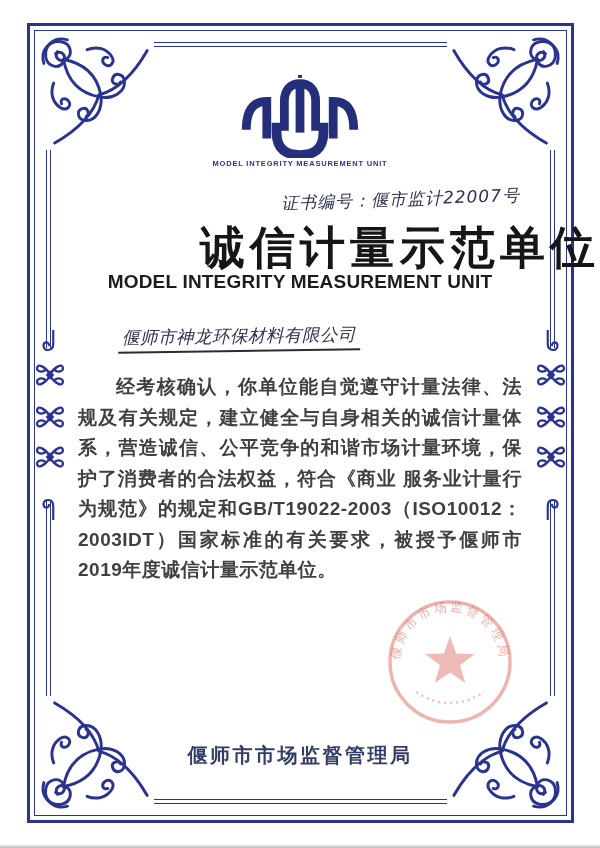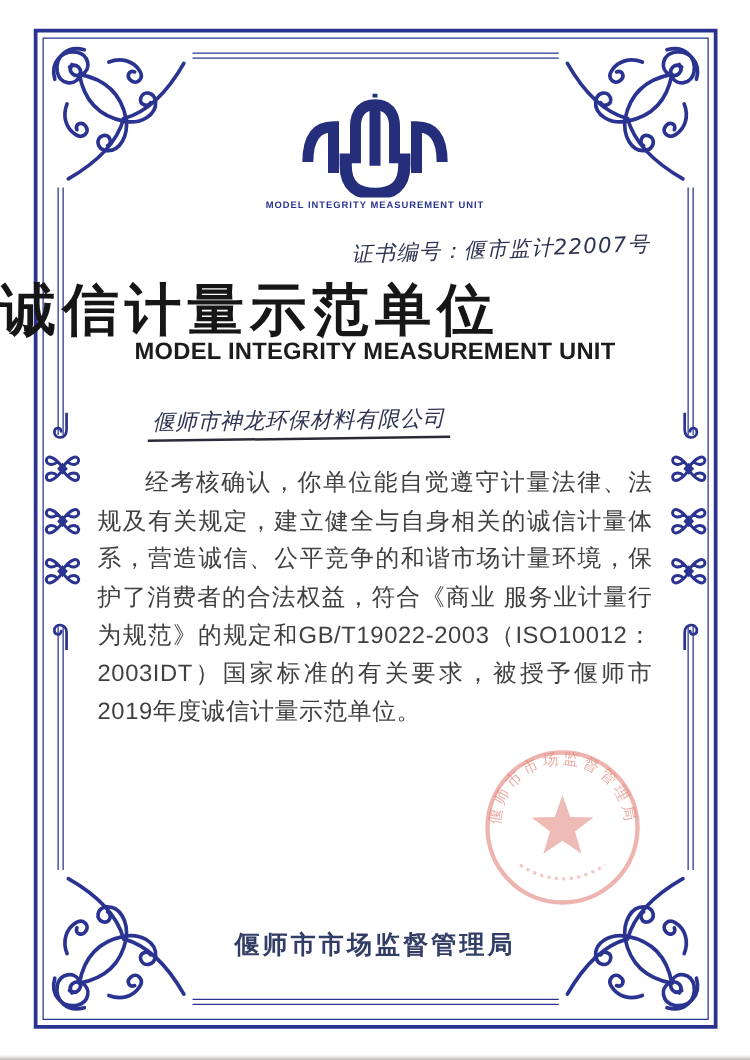--- a/index.html
+++ b/index.html
@@ -38,31 +38,31 @@
   .curl.rt{right:40px;top:330px;transform:scaleX(-1);}
   .curl.rb{right:40px;top:494px;transform:scale(-1,-1);}
   
   .logo-mark{position:absolute;left:238px;top:74px;width:124px;height:84px;}
   .logo-caption{position:absolute;left:0;right:0;top:159px;text-align:center;
     font-size:7.5px;font-weight:bold;letter-spacing:0.8px;color:#2a3490;}
   
   .handwriting{color:#2e3352;font-family:"DejaVu Sans",sans-serif;font-style:italic;}
   .cert-no{position:absolute;right:80px;top:188px;font-size:17px;
     transform:rotate(-2deg);letter-spacing:1px;}
-  .title-cn{position:absolute;left:0;right:0;top:218px;text-align:left;
+  .title-cn{position:absolute;left:0;right:0;top:218px;text-align:right;
     font-family:"DejaVu Serif","Liberation Serif",serif;font-size:45px;font-weight:bold;
     letter-spacing:5px;color:#161616;}
   .title-en{position:absolute;left:0;right:0;top:271px;text-align:center;
     font-size:19px;font-weight:800;letter-spacing:0.2px;color:#1c1c1c;}
   .company{position:absolute;left:118px;top:324px;font-size:17.5px;min-width:188px;
     padding:0 4px 2px 4px;border-bottom:2px solid #2b2b35;transform:rotate(-0.8deg);
     letter-spacing:0.5px;}
   .body-text{position:absolute;left:78px;right:78px;top:372px;font-size:19px;
     line-height:30.5px;text-align:justify;text-indent:2em;color:#404040;
-    letter-spacing:0.5px;font-weight:400;}
+    letter-spacing:0.5px;font-weight:700;}
   .issuer-label{position:absolute;left:308px;top:645px;font-size:16.5px;
     letter-spacing:1.5px;color:#3a3a3a;}
   .authority{position:absolute;left:0;right:0;top:742px;text-align:center;
     font-size:20px;font-weight:bold;letter-spacing:2.5px;color:#333e66;}
   
   .seal{position:absolute;left:384px;top:596px;width:132px;height:132px;opacity:0.8;}
   .seal text{font-family:"DejaVu Sans",sans-serif;}
 </style>
 </head>
 <body>

